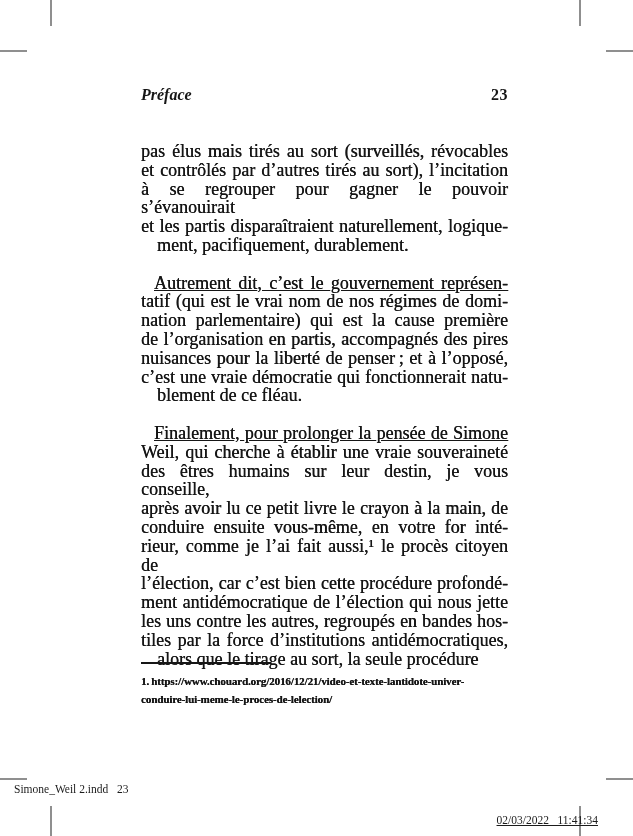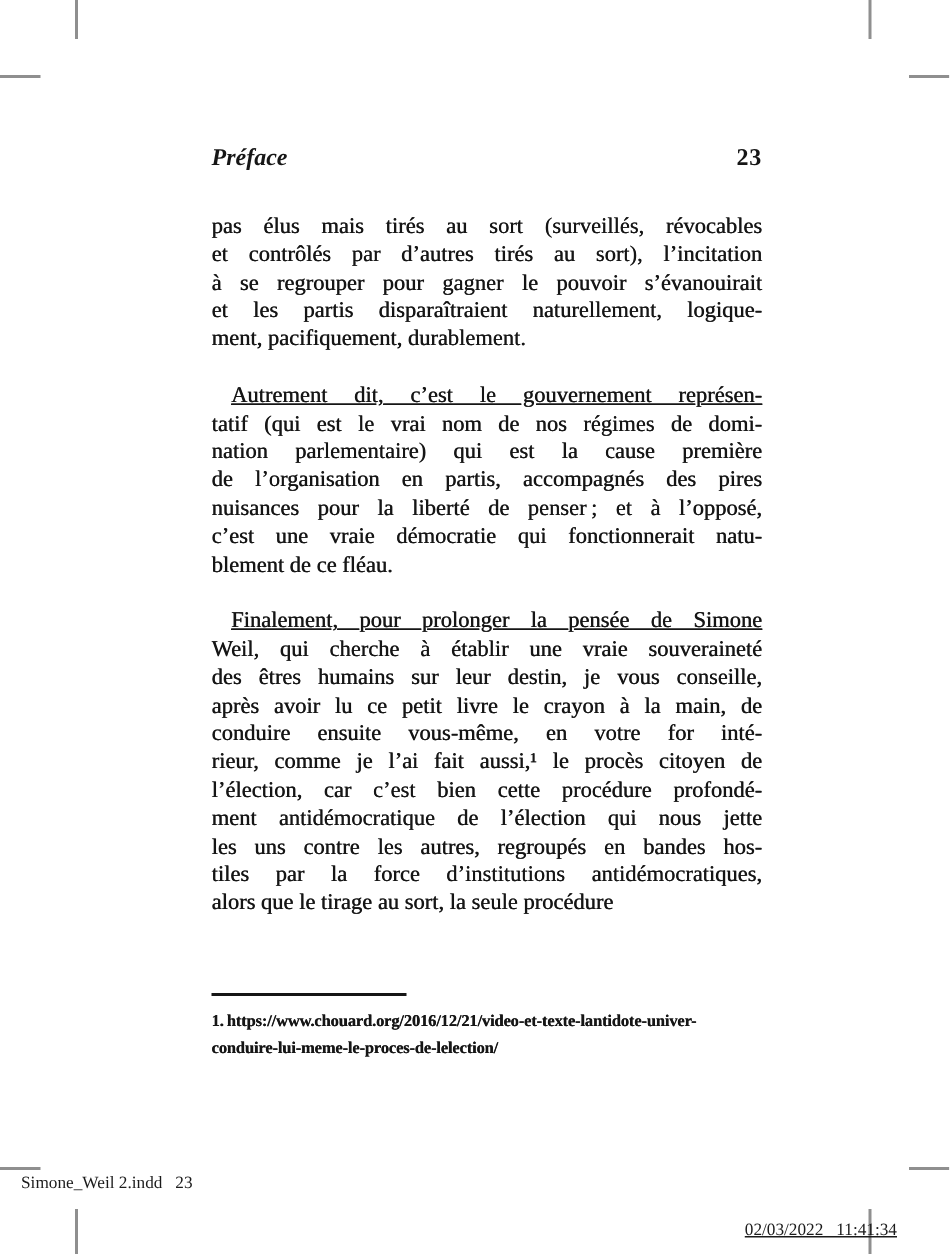--- a/index.html
+++ b/index.html
@@ -22,37 +22,37 @@
   .cm-l-h  { left: 0; top: 50px; }
   .cm-r-h  { left: 606px; top: 50px; }
   .cm-bl-h { left: 0; top: 778px; }
   .cm-br-h { left: 606px; top: 778px; }
   .cm-bl-v { left: 50px; top: 806px; height: 30px; }
   .cm-br-v { left: 579px; top: 806px; height: 30px; }
 
   
   .header {
     position: absolute;
-    top: 97px; left: 141px; width: 367px;
+    top: 86px; left: 141px; width: 367px;
     display: flex; justify-content: space-between; align-items: baseline;
     font-size: 16px;
   }
   .running-title { font-style: italic; font-weight: bold; }
   .page-number  { font-weight: bold; letter-spacing: 0.5px; }
 
   
   .body-text {
     position: absolute;
     top: 142px; left: 141px; width: 367px;
-    font-size: 15px; line-height: 18.8px;
+    font-size: 18px; line-height: 18.8px;
     text-shadow: 0.3px 0 currentColor;
   }
   .para + .para { margin-top: 18.8px; }
   .line { text-align: justify; text-align-last: justify; }
-  .para .line:last-child { text-align-last: left; }
+  .para .line:last-child { text-align-last: left; margin-left: 16px; }
   .para.indent .line:first-child { text-indent: 13px; text-decoration: underline; }
 
   
   .footnote-rule {
     position: absolute;
     top: 662px; left: 141px; width: 130px; height: 2px;
     background: #161616;
   }
   .footnote {
     position: absolute;

